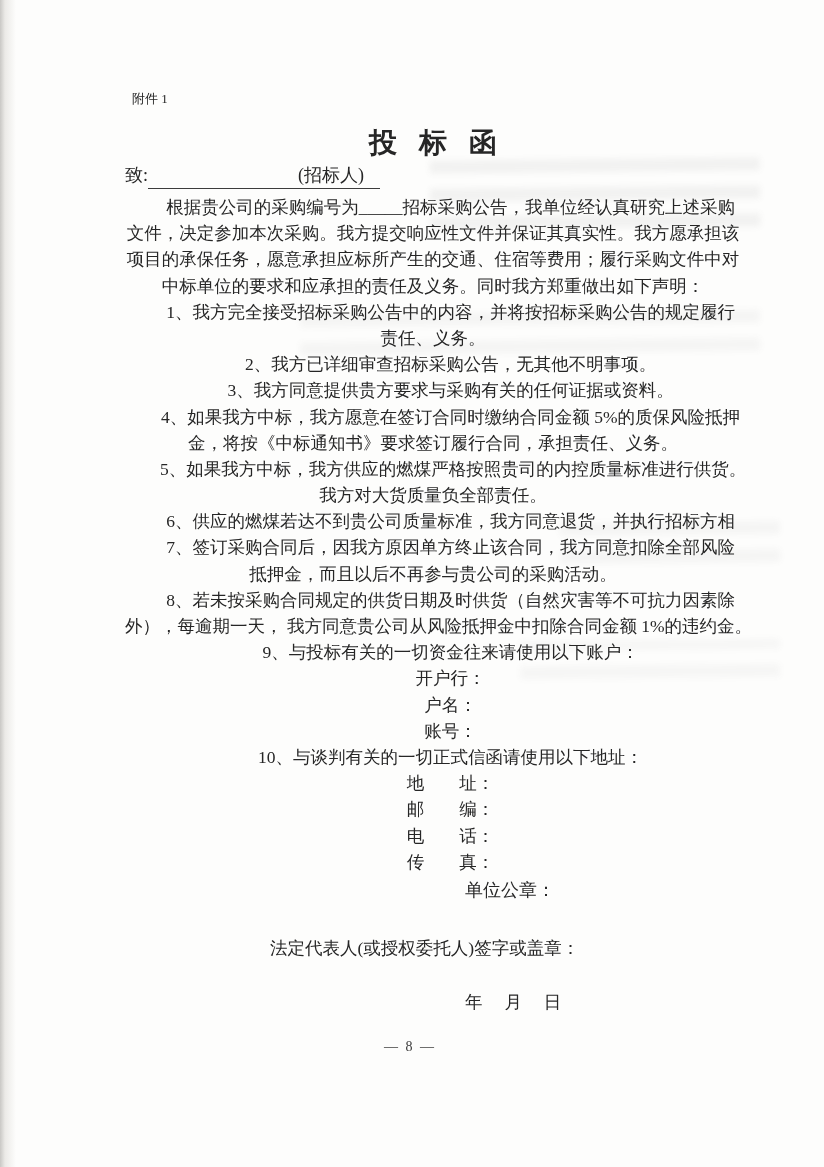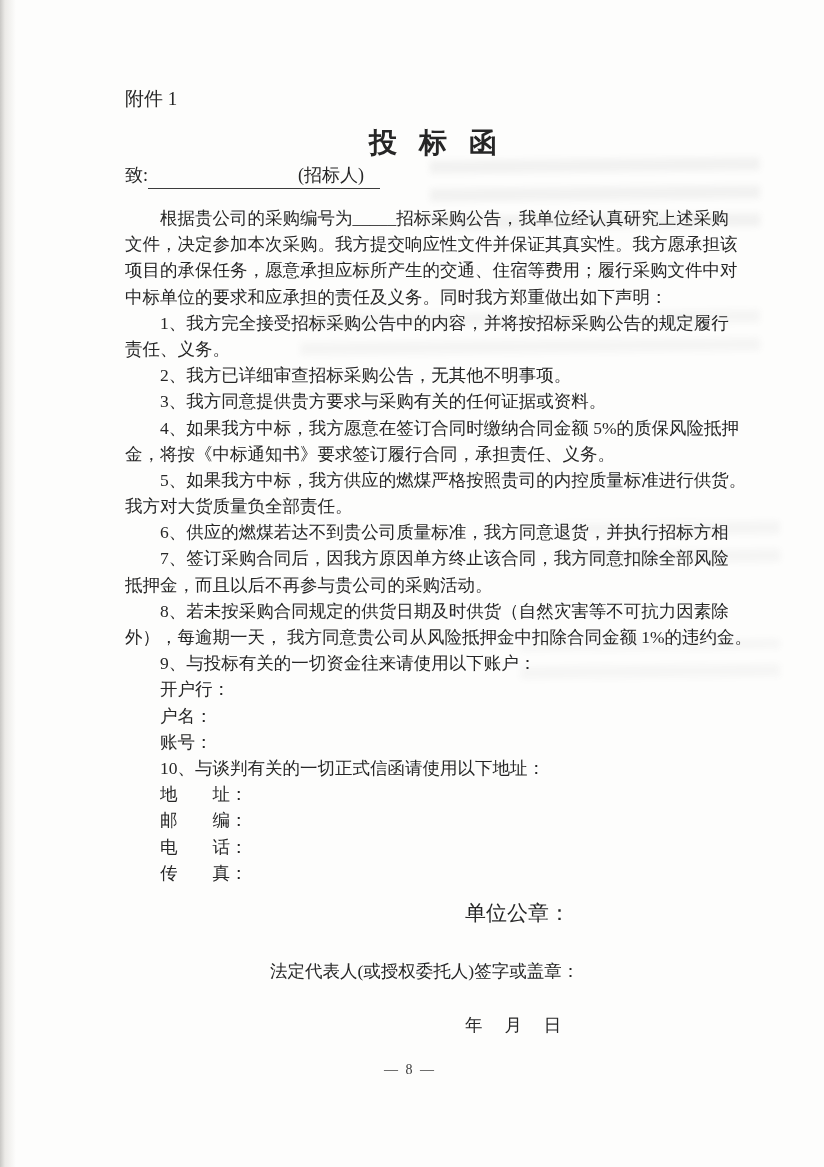--- a/index.html
+++ b/index.html
@@ -15,31 +15,31 @@
     pointer-events:none;
   }
   
   .bleed {
     position:absolute; opacity:0.075; filter:blur(3px);
     background:repeating-linear-gradient(0deg,transparent 0 7px,#6a6a6a 7px 20px,transparent 20px 28px);
     transform:rotate(-0.6deg);
     pointer-events:none;
   }
   .content { position:absolute; left:125px; top:0; width:616px; }
-  .attachment { margin-top:86px; font-size:19px; line-height:26px; }
+  .attachment { margin-top:86px; font-size:13px; line-height:26px;margin-left:7px; }
   .title { margin-top:12px; text-align:center; font-size:28px; font-weight:bold; }
   .title span { letter-spacing:22px; margin-right:-22px; }
   .to-line { font-size:18px; line-height:26px; }
   .to-underlined { display:inline-block; border-bottom:1.5px solid #3c3c3c; vertical-align:baseline; }
   .blank-a { display:inline-block; width:150px; }
   .blank-b { display:inline-block; width:16px; }
-  .body-lines { margin-top:16px; font-size:17.5px; }
+  .body-lines { margin-top:5px; font-size:17.5px;text-align:center; }
   .line { line-height:26.2px; height:26.2px; white-space:nowrap; }
   .line.indent { padding-left:35px; }
-  .stamp-line  { margin-top:14px;  margin-left:340px; font-size:21px; line-height:26px; white-space:nowrap; }
+  .stamp-line  { margin-top:2px;  margin-left:340px; font-size:18px; line-height:26px; white-space:nowrap; }
   .sig-line    { margin-top:32px; margin-left:145px; font-size:17.5px; line-height:26px; white-space:nowrap; }
   .date-line   { margin-top:28px; margin-left:340px; font-size:17.5px; line-height:26px; white-space:nowrap; }
   .page-num    { margin-top:24px; width:570px; text-align:center; font-size:14px; letter-spacing:2px; color:#3a3a3a; }
 </style>
 </head>
 <body>
 
 <div class="page">
 
   <div class="edge-left"></div>

